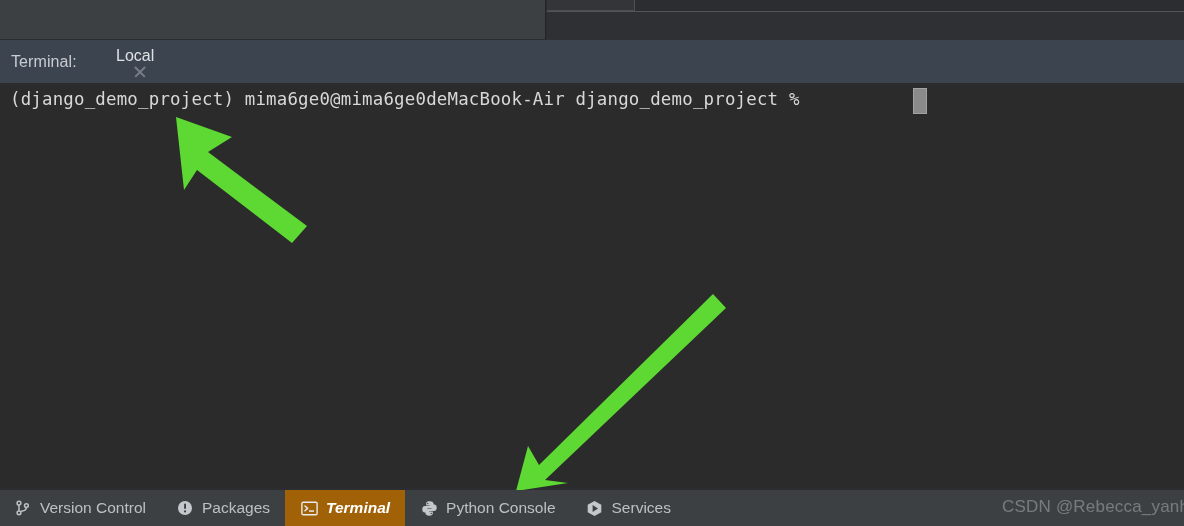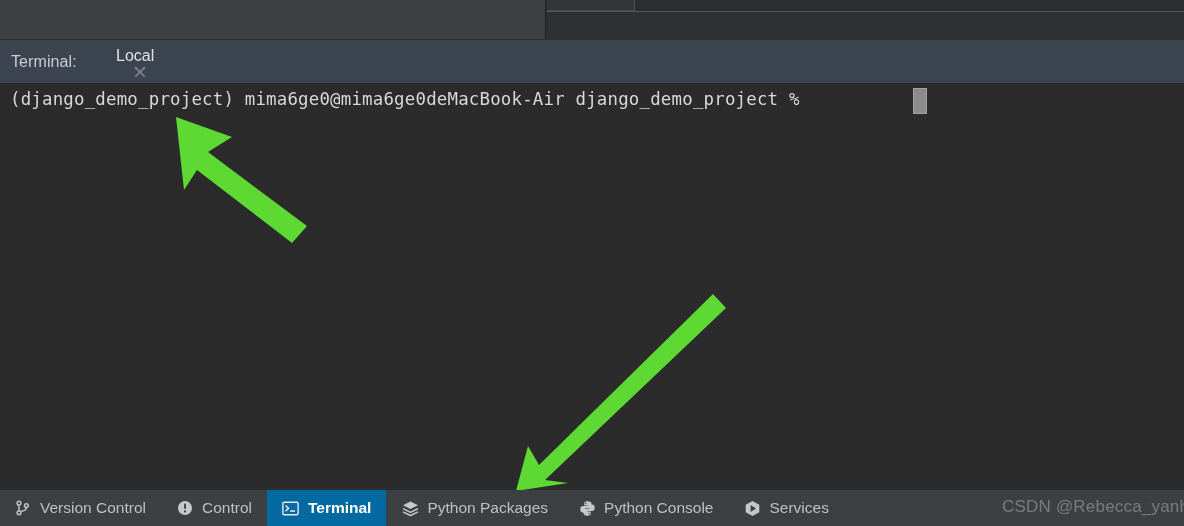--- a/index.html
+++ b/index.html
@@ -192,23 +192,24 @@
     align-items: center;
     gap: 8px;
     padding: 0 15px;
     color: #bcc0c5;
     font-size: 15.5px;
     white-space: nowrap;
     cursor: default;
   }
   .status-item.first { padding-left: 14px; }
   .status-item.active {
-    background: #0369a1;
+    background: #a16207;
     color: #ffffff;
     font-weight: bold;
+    font-style: italic;
   }
   .status-icon {
     display: inline-flex;
     align-items: center;
     justify-content: center;
     width: 18px; height: 18px;
     flex: 0 0 18px;
   }
   .status-icon svg { display: block; }
 
@@ -292,44 +293,34 @@
 
 
     <div class="status-item">
       <span class="status-icon">
         <svg width="16" height="16" viewBox="0 0 16 16">
           <circle cx="8" cy="8" r="7" fill="#c4c8cd"></circle>
           <rect x="7.1" y="3.6" width="1.9" height="5.3" rx="0.9" fill="#3c4043"></rect>
           <circle cx="8.05" cy="11.4" r="1.1" fill="#3c4043"></circle>
         </svg>
       </span>
-      <span>Control</span>
+      <span>Packages</span>
     </div>
 
     <div class="status-item active">
       <span class="status-icon">
         <svg width="17" height="17" viewBox="0 0 17 17">
           <rect x="0.9" y="2.2" width="15.2" height="12.6" rx="1.4" fill="none" stroke="#e8eaed" stroke-width="1.4"></rect>
           <path d="M4 6 L6.6 8.4 L4 10.8" fill="none" stroke="#e8eaed" stroke-width="1.5" stroke-linecap="round" stroke-linejoin="round"></path>
           <rect x="8" y="10.3" width="5" height="1.5" fill="#e8eaed"></rect>
         </svg>
       </span>
       <span>Terminal</span>
     </div>
 
-    <div class="status-item">
-      <span class="status-icon">
-        <svg width="17" height="17" viewBox="0 0 17 17">
-          <path d="M8.5 1.6 L16 5.3 L8.5 9 L1 5.3 Z" fill="#c4c8cd"></path>
-          <path d="M1 8.6 L8.5 12.3 L16 8.6" fill="none" stroke="#c4c8cd" stroke-width="1.5" stroke-linejoin="round"></path>
-          <path d="M1 11.8 L8.5 15.5 L16 11.8" fill="none" stroke="#c4c8cd" stroke-width="1.5" stroke-linejoin="round"></path>
-        </svg>
-      </span>
-      <span>Python Packages</span>
-    </div>
 
     <div class="status-item">
       <span class="status-icon">
         <svg width="17" height="17" viewBox="0 0 17 17">
           <path d="M8.5 1.3 C5.6 1.3 5.2 2.6 5.2 3.9 L5.2 5.4 L8.6 5.4 L8.6 6.1 L3.9 6.1
                    C2.4 6.1 1.3 7 1.3 9.3 C1.3 11.6 2.3 12.5 3.8 12.5 L5.1 12.5 L5.1 10.7
                    C5.1 9.2 6.2 8.3 7.6 8.3 L10.6 8.3 C11.8 8.3 12.6 7.4 12.6 6.2 L12.6 3.9
                    C12.6 2.6 11.6 1.3 8.5 1.3 Z M6.8 2.8 C7.2 2.8 7.5 3.1 7.5 3.5
                    C7.5 3.9 7.2 4.2 6.8 4.2 C6.4 4.2 6.1 3.9 6.1 3.5 C6.1 3.1 6.4 2.8 6.8 2.8 Z" fill="#c4c8cd"></path>
           <path d="M8.5 15.7 C11.4 15.7 11.8 14.4 11.8 13.1 L11.8 11.6 L8.4 11.6 L8.4 10.9

